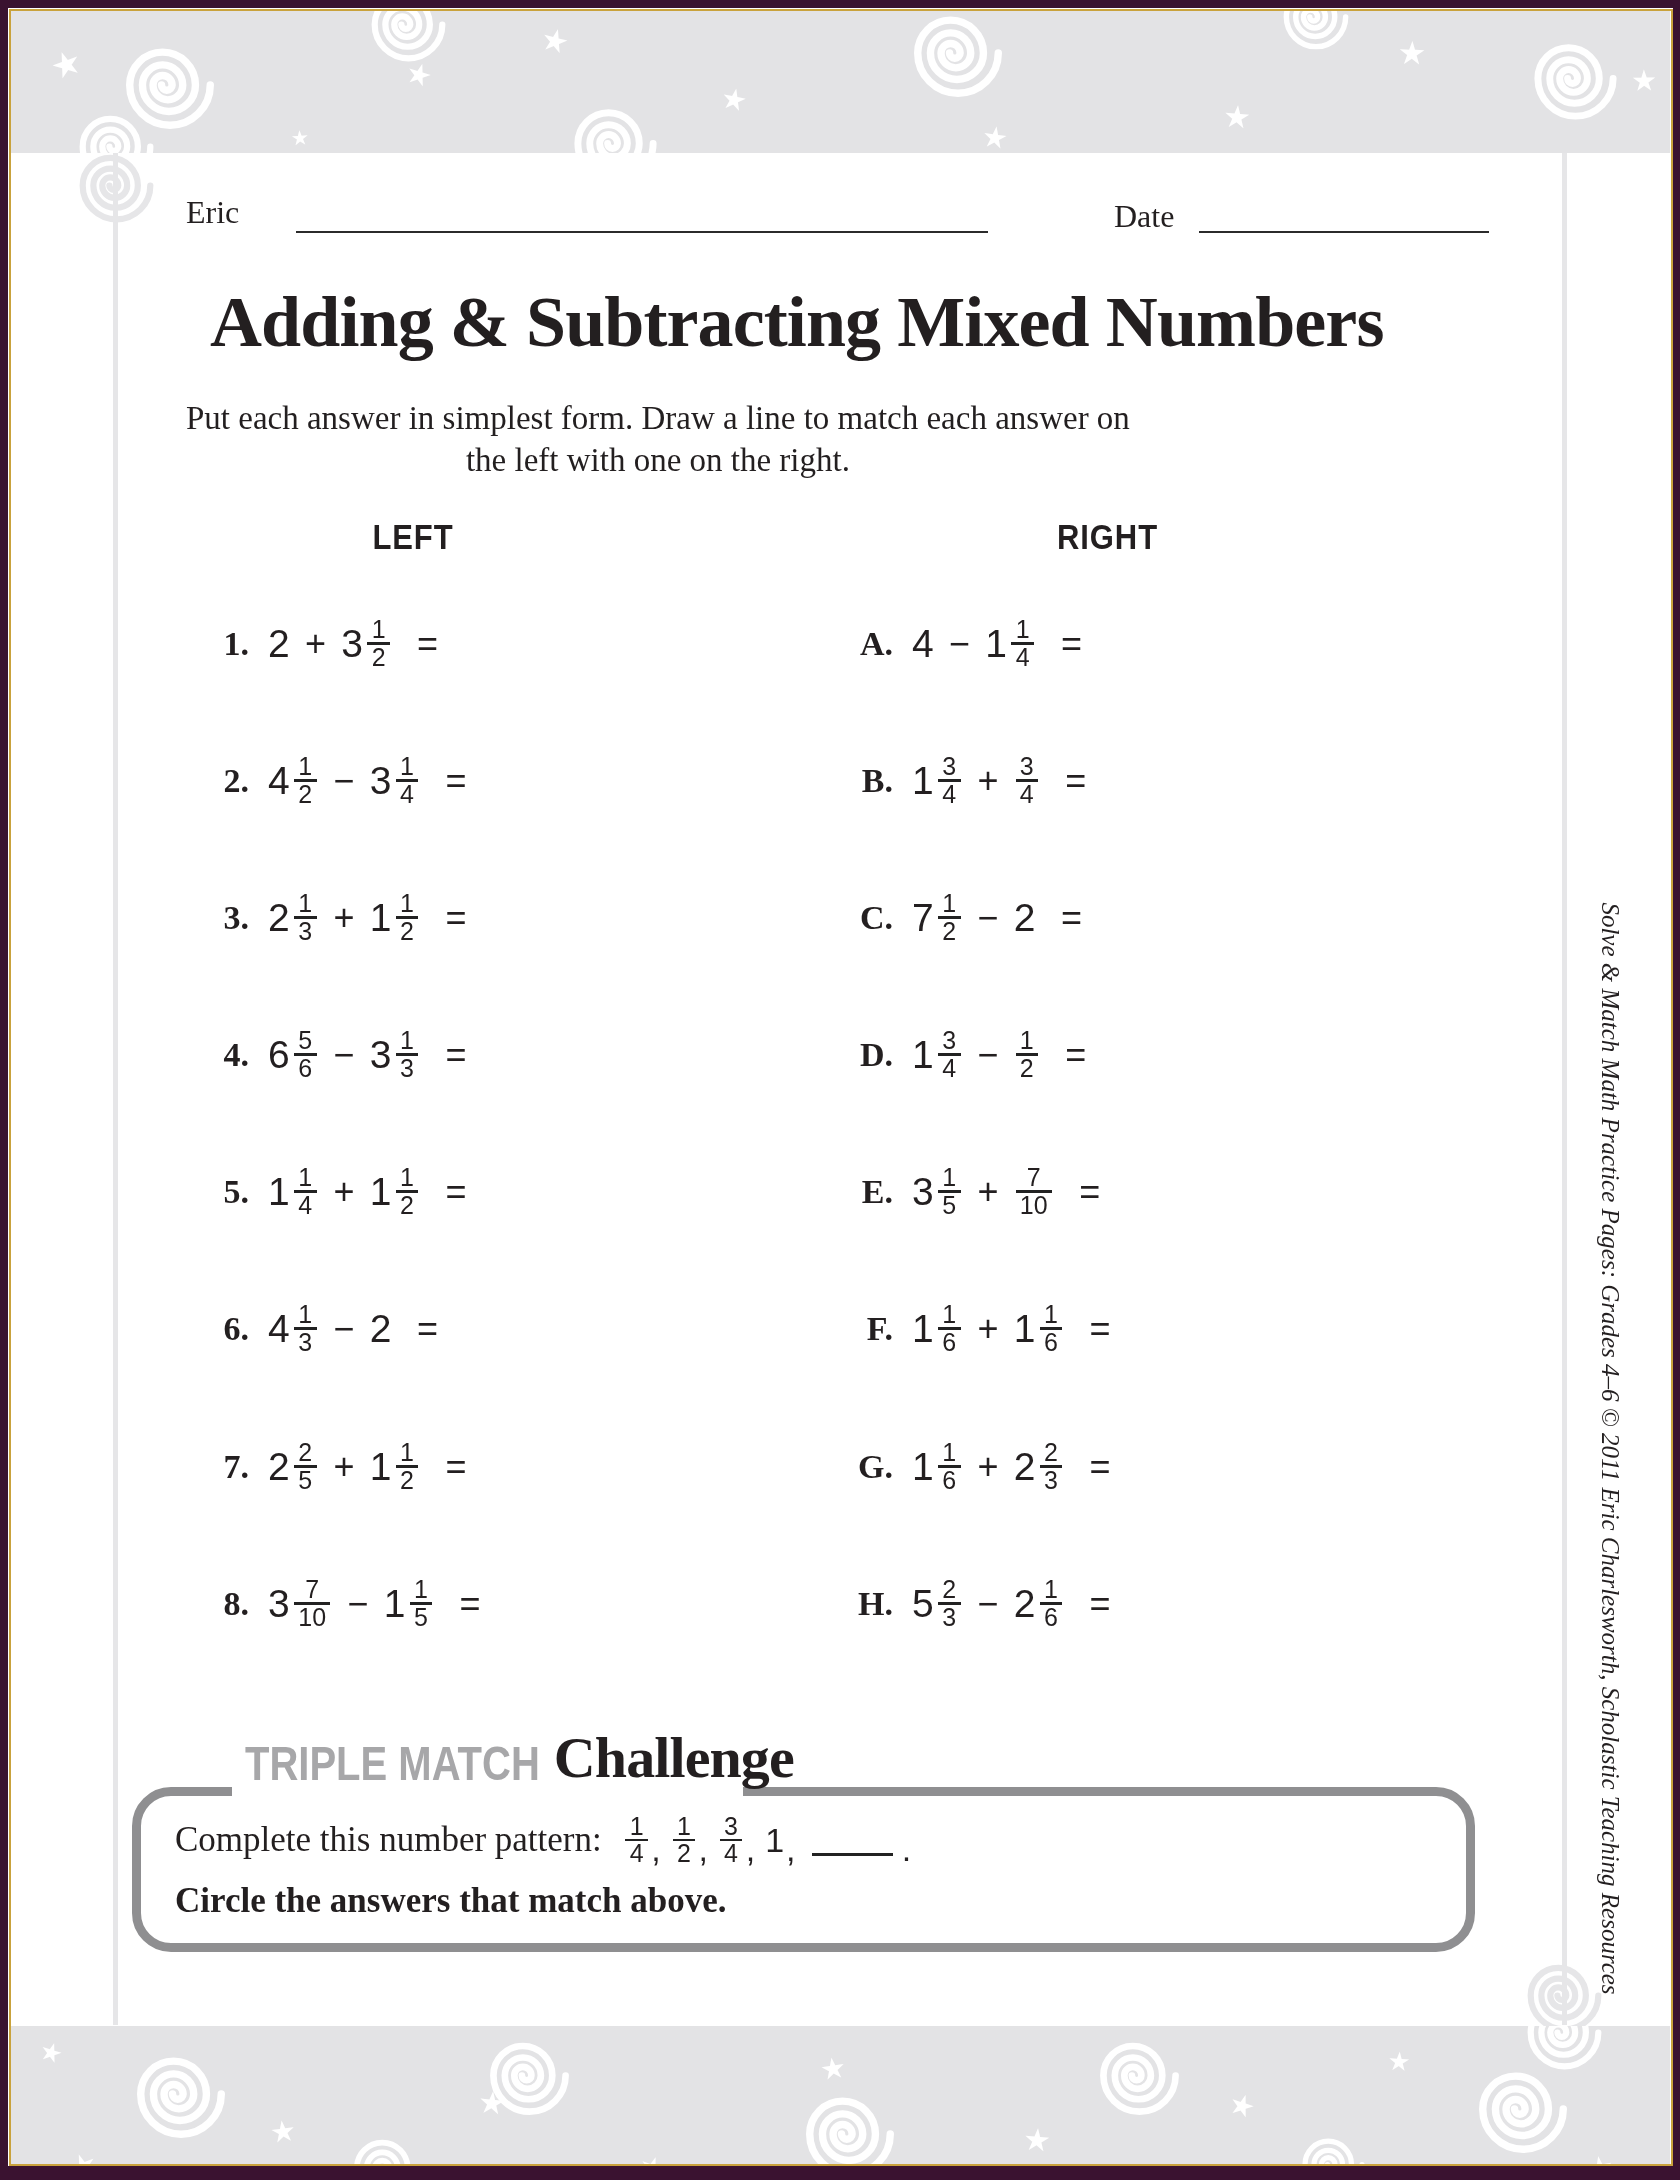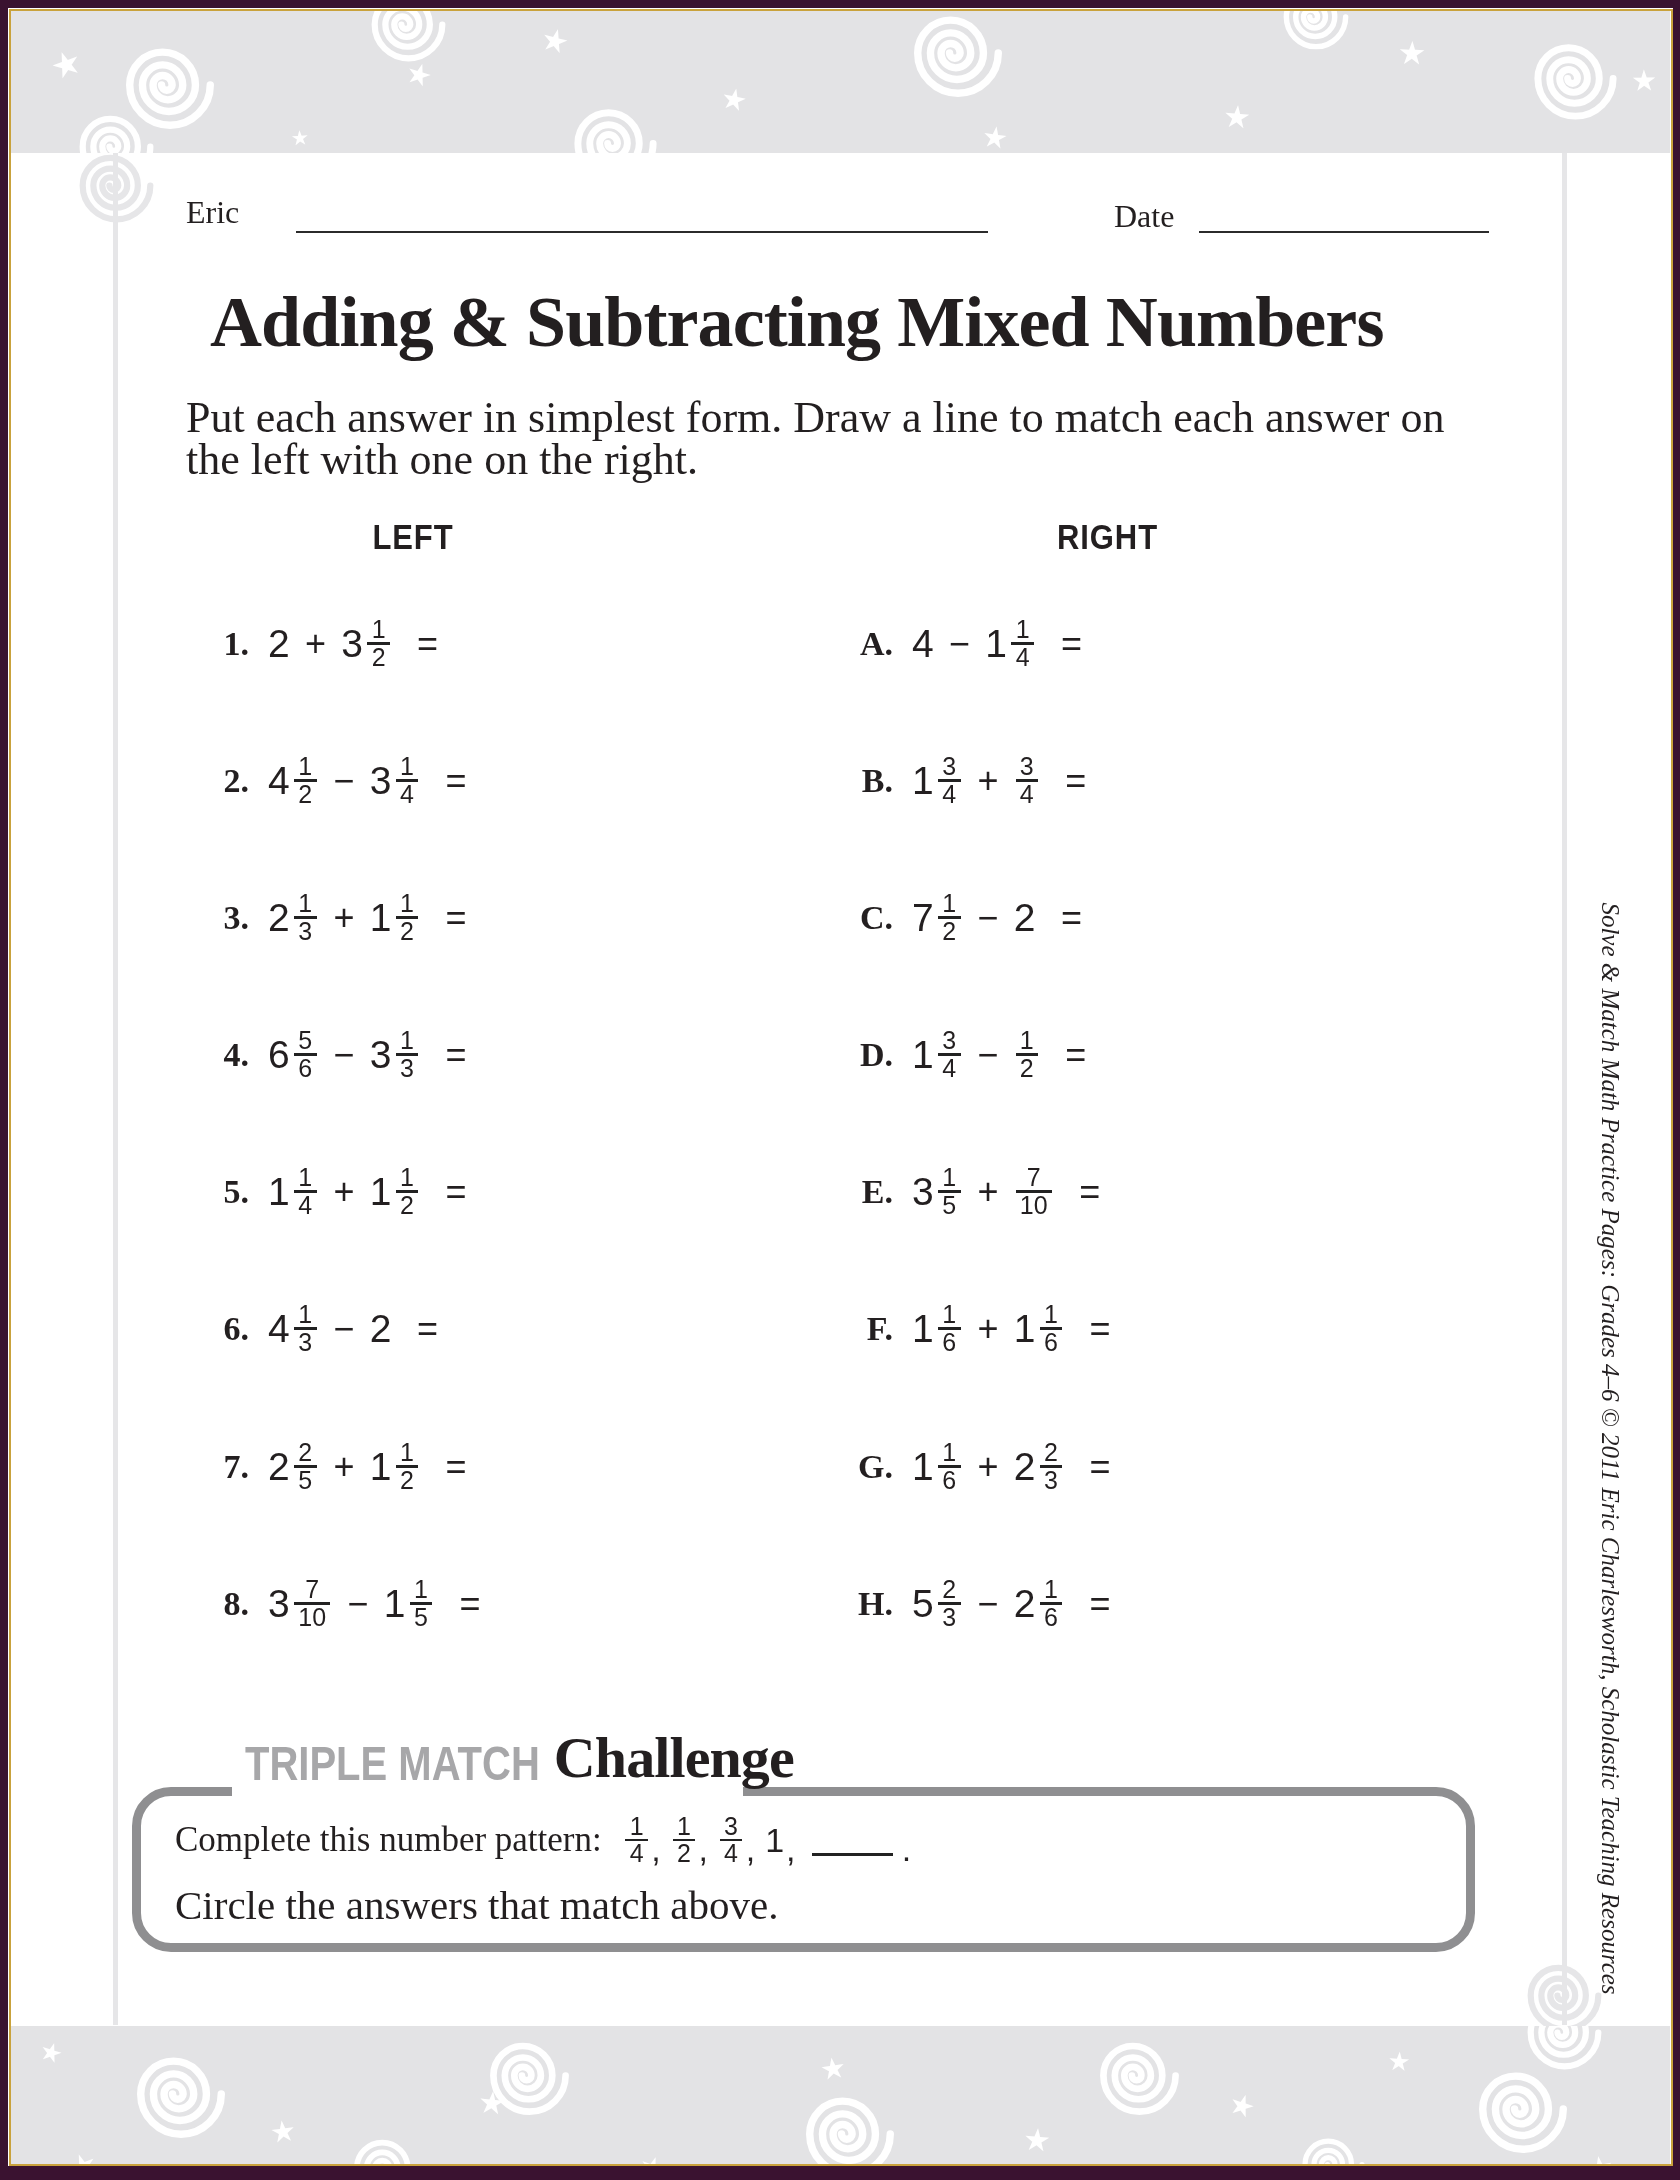--- a/index.html
+++ b/index.html
@@ -25,21 +25,21 @@
   .brand-word{font-family:"Liberation Sans",sans-serif;font-weight:700;font-size:37px;letter-spacing:10.2px;
               transform:scaleY(1.25);display:inline-block;color:#141414;}
   .brand-amp{font-family:"DejaVu Serif",serif;font-style:italic;font-weight:700;font-size:92px;color:#9b9b9d;
              display:inline-block;line-height:0;margin:0 3.4px 0 8.5px;transform:translateY(12px);}
   
   .label{position:absolute;font-size:32px;z-index:3;}
   .fill-line{position:absolute;height:0;border-bottom:2.6px solid #2b2b2b;z-index:3;}
   
   .title{position:absolute;left:210px;top:281px;width:1295px;font-weight:700;font-size:72px;letter-spacing:-0.9px;
          white-space:nowrap;z-index:3;}
-  .instr{position:absolute;left:186px;top:397px;font-size:44px;line-height:42px;z-index:3;}
+  .instr{position:absolute;left:186px;top:397px;font-size:33px;line-height:42px;z-index:3;text-align:center;}
   .colhead{position:absolute;top:520px;font-family:"Liberation Sans",sans-serif;font-weight:700;font-size:31px;
            letter-spacing:0.9px;transform:scaleY(1.15);text-align:center;z-index:3;}
   .colhead.left{left:345px;width:136px;}
   .colhead.right{left:1035px;width:145px;}
   
   .prob-row{position:absolute;height:111px;display:flex;align-items:center;font-family:"Liberation Sans",sans-serif;z-index:3;}
   .plabel{font-family:"Liberation Serif",serif;font-weight:700;font-size:34px;width:53px;text-align:right;margin-right:19px;}
   .term{display:inline-flex;align-items:center;}
   .whole{font-size:39px;}
   .op{font-size:36px;margin:0 15.3px;}
@@ -55,21 +55,21 @@
   .ch-kicker{font-family:"Liberation Sans",sans-serif;font-weight:700;font-size:40px;color:var(--kicker);
              transform:scaleY(1.2);transform-origin:center bottom;display:inline-block;}
   .ch-title{font-weight:700;font-size:58px;letter-spacing:-0.9px;margin-left:14px;}
   .ch-box{position:absolute;left:132px;top:1787px;width:1325px;height:147px;border:9.4px solid var(--chborder);
           border-radius:39px;background:#fff;z-index:4;}
   .ch-mask{position:absolute;left:232px;top:1780px;width:511px;height:24px;background:#fff;z-index:5;}
   .ch-line1{position:absolute;left:175px;top:1804px;height:72px;display:flex;align-items:center;z-index:6;}
   .ch-prompt{font-size:35px;margin-right:22px;}
   .ch-pattern{display:flex;align-items:center;font-family:"Liberation Sans",sans-serif;}
   .ch-pattern .whole{font-size:34px;}
-  .ch-line2{position:absolute;left:175px;top:1881px;font-size:41px;z-index:6;}
+  .ch-line2{position:absolute;left:175px;top:1881px;font-size:35px;z-index:6;font-weight:bold;}
   
   .sidebar{position:absolute;left:1610px;top:1433px;width:1116px;margin-left:-558px;height:31px;line-height:31px;
            text-align:center;transform:rotate(90deg);font-style:italic;font-size:25px;white-space:nowrap;z-index:3;}
   .pagenum{position:absolute;left:0;right:0;top:2041px;text-align:center;font-weight:700;font-size:39px;z-index:6;}
 </style>
 </head>
 <body>
 
 <div class="page">
 

